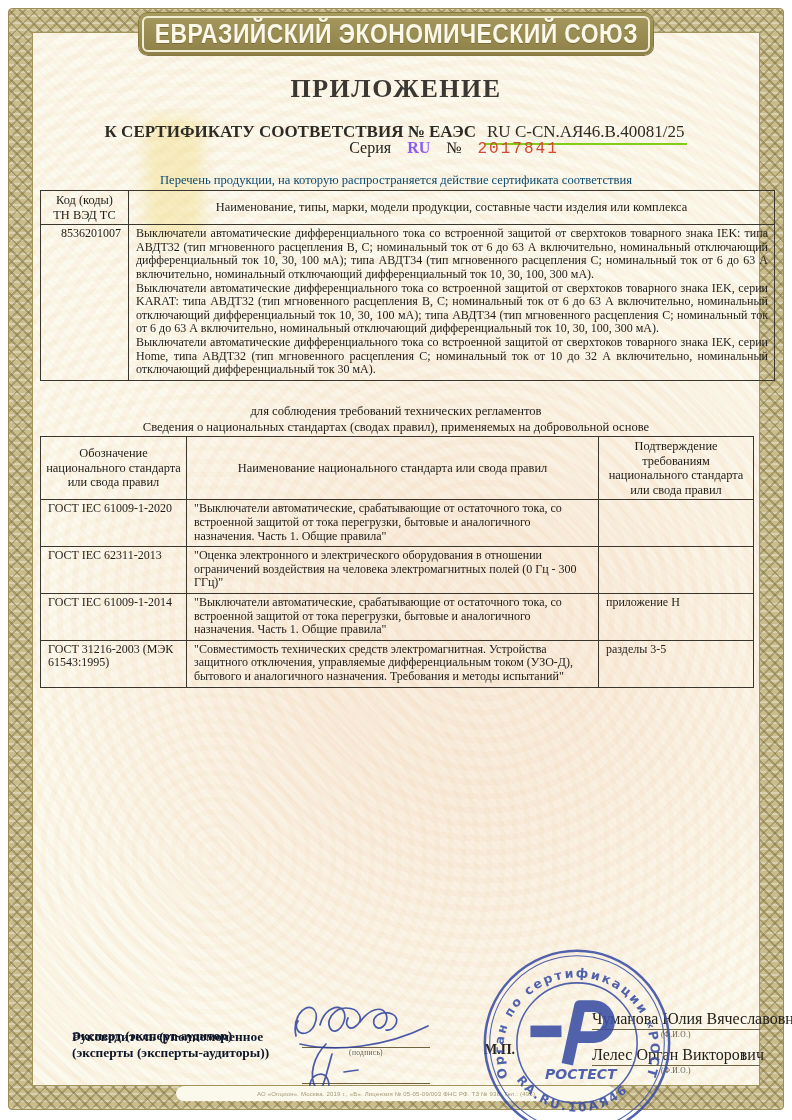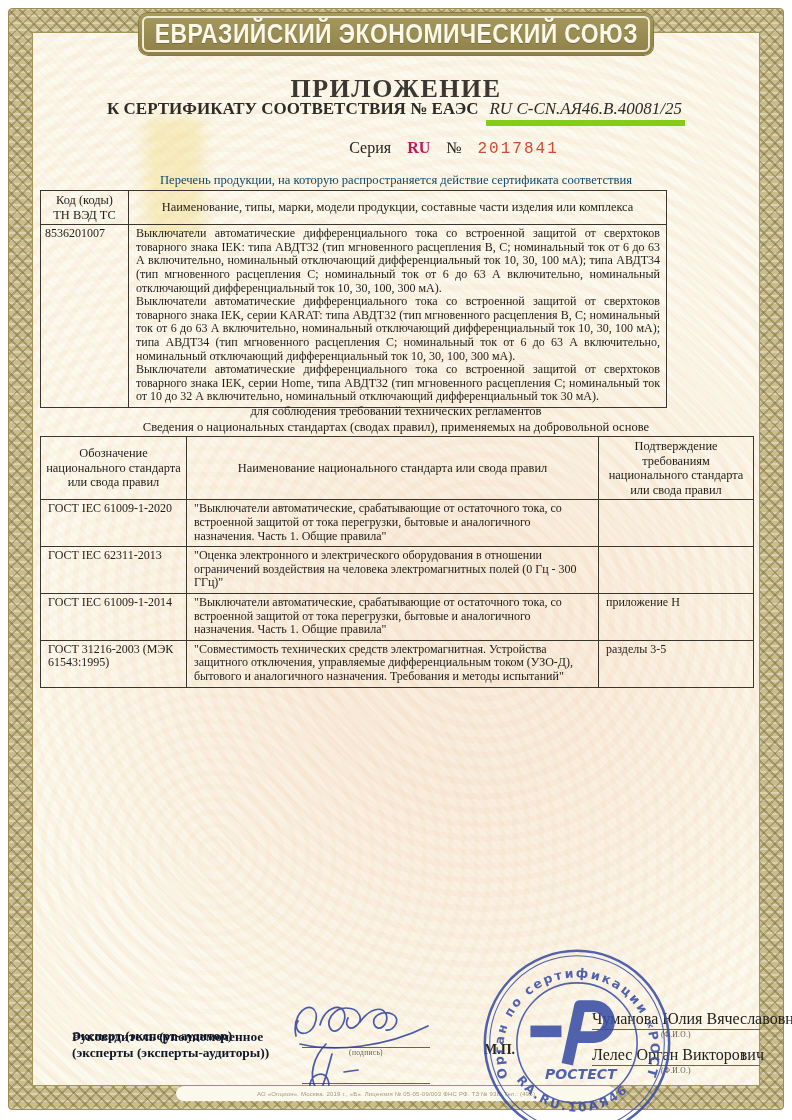--- a/index.html
+++ b/index.html
@@ -27,38 +27,38 @@
   
   .eaeu-banner{position:absolute;left:139px;top:13px;width:514px;height:42px;border-radius:9px;
     background:linear-gradient(180deg,#a69a5f,#8e8048);box-shadow:0 0 0 1px #87793f;
     display:flex;align-items:center;justify-content:center;}
   .eaeu-banner::before{content:"";position:absolute;inset:3px;border:2px solid #f2eed6;border-radius:6px;}
   .banner-text{font-family:"Liberation Sans","DejaVu Sans",sans-serif;font-weight:700;font-size:27px;
     color:#fbf8ea;transform:scaleX(.85);letter-spacing:.5px;white-space:nowrap;text-shadow:0 1px 0 rgba(90,80,40,.5);}
 
   .doc-title{position:absolute;left:0;top:74px;width:100%;text-align:center;font-weight:700;
     font-size:26px;letter-spacing:1.5px;color:#3b3833;}
-  .cert-line{position:absolute;left:0;top:99px;width:100%;display:flex;justify-content:center;gap:8px;
+  .cert-line{position:absolute;left:0;top:122px;width:100%;display:flex;justify-content:center;gap:8px;
     font-size:17px;align-items:baseline;}
   .cert-line .lbl{font-weight:700;color:#2e2b25;}
-  .cert-line .num{color:#2e2b25;border-bottom:6px solid #84cc16;padding:0 3px 1px 3px;font-style:italic;}
+  .cert-line .num{color:#2e2b25;border-bottom:2px solid #84cc16;padding:0 3px 1px 3px;}
   .series-line{position:absolute;left:0;top:139px;width:100%;display:flex;justify-content:center;gap:16px;
     font-size:16px;align-items:baseline;transform:translateX(58px);}
-  .red{color:#be185d;font-weight:700;}
+  .red{color:#8b5cf6;font-weight:700;}
   .serial{font-family:"Liberation Mono","DejaVu Sans Mono",monospace;color:#d14a32;font-size:16px;letter-spacing:2px;}
 
   
   .intro-line{position:absolute;left:0;top:173px;width:100%;text-align:center;font-size:12.6px;color:#0c4a6e;}
   table{border-collapse:collapse;table-layout:fixed;font-size:12px;line-height:13.6px;color:#1f1c17;}
   th,td{border:1px solid #3a362e;vertical-align:top;}
   th{font-weight:400;text-align:center;vertical-align:middle;padding:2px 4px;font-size:12.4px;line-height:14.6px;}
   td{padding:2px 6px 3px 7px;}
-  .t1{position:absolute;left:40px;top:190px;width:627px;}
+  .t1{position:absolute;left:40px;top:190px;width:735px;}
   .t1 .c-code{width:88px;}
-  .t1 td.code{padding-left:4px;}
+  .t1 td.code{padding-left:20px;}
   .t1 .para{text-align:justify;}
   .t2{position:absolute;left:40px;top:436px;width:713px;padding-left:48px;}
   .t2 .c1{width:146px;}
   .t2 .c2{width:412px;}
   .t2 .c3{width:155px;}
   .standards-intro{position:absolute;left:0;top:404px;width:100%;text-align:center;font-size:12.6px;line-height:15.5px;}
 
   
   .sig-label{position:absolute;width:250px;font-weight:700;font-size:13.4px;line-height:16.5px;color:#0f172a;}
   .sig-label-1{left:72px;top:1029px;}

